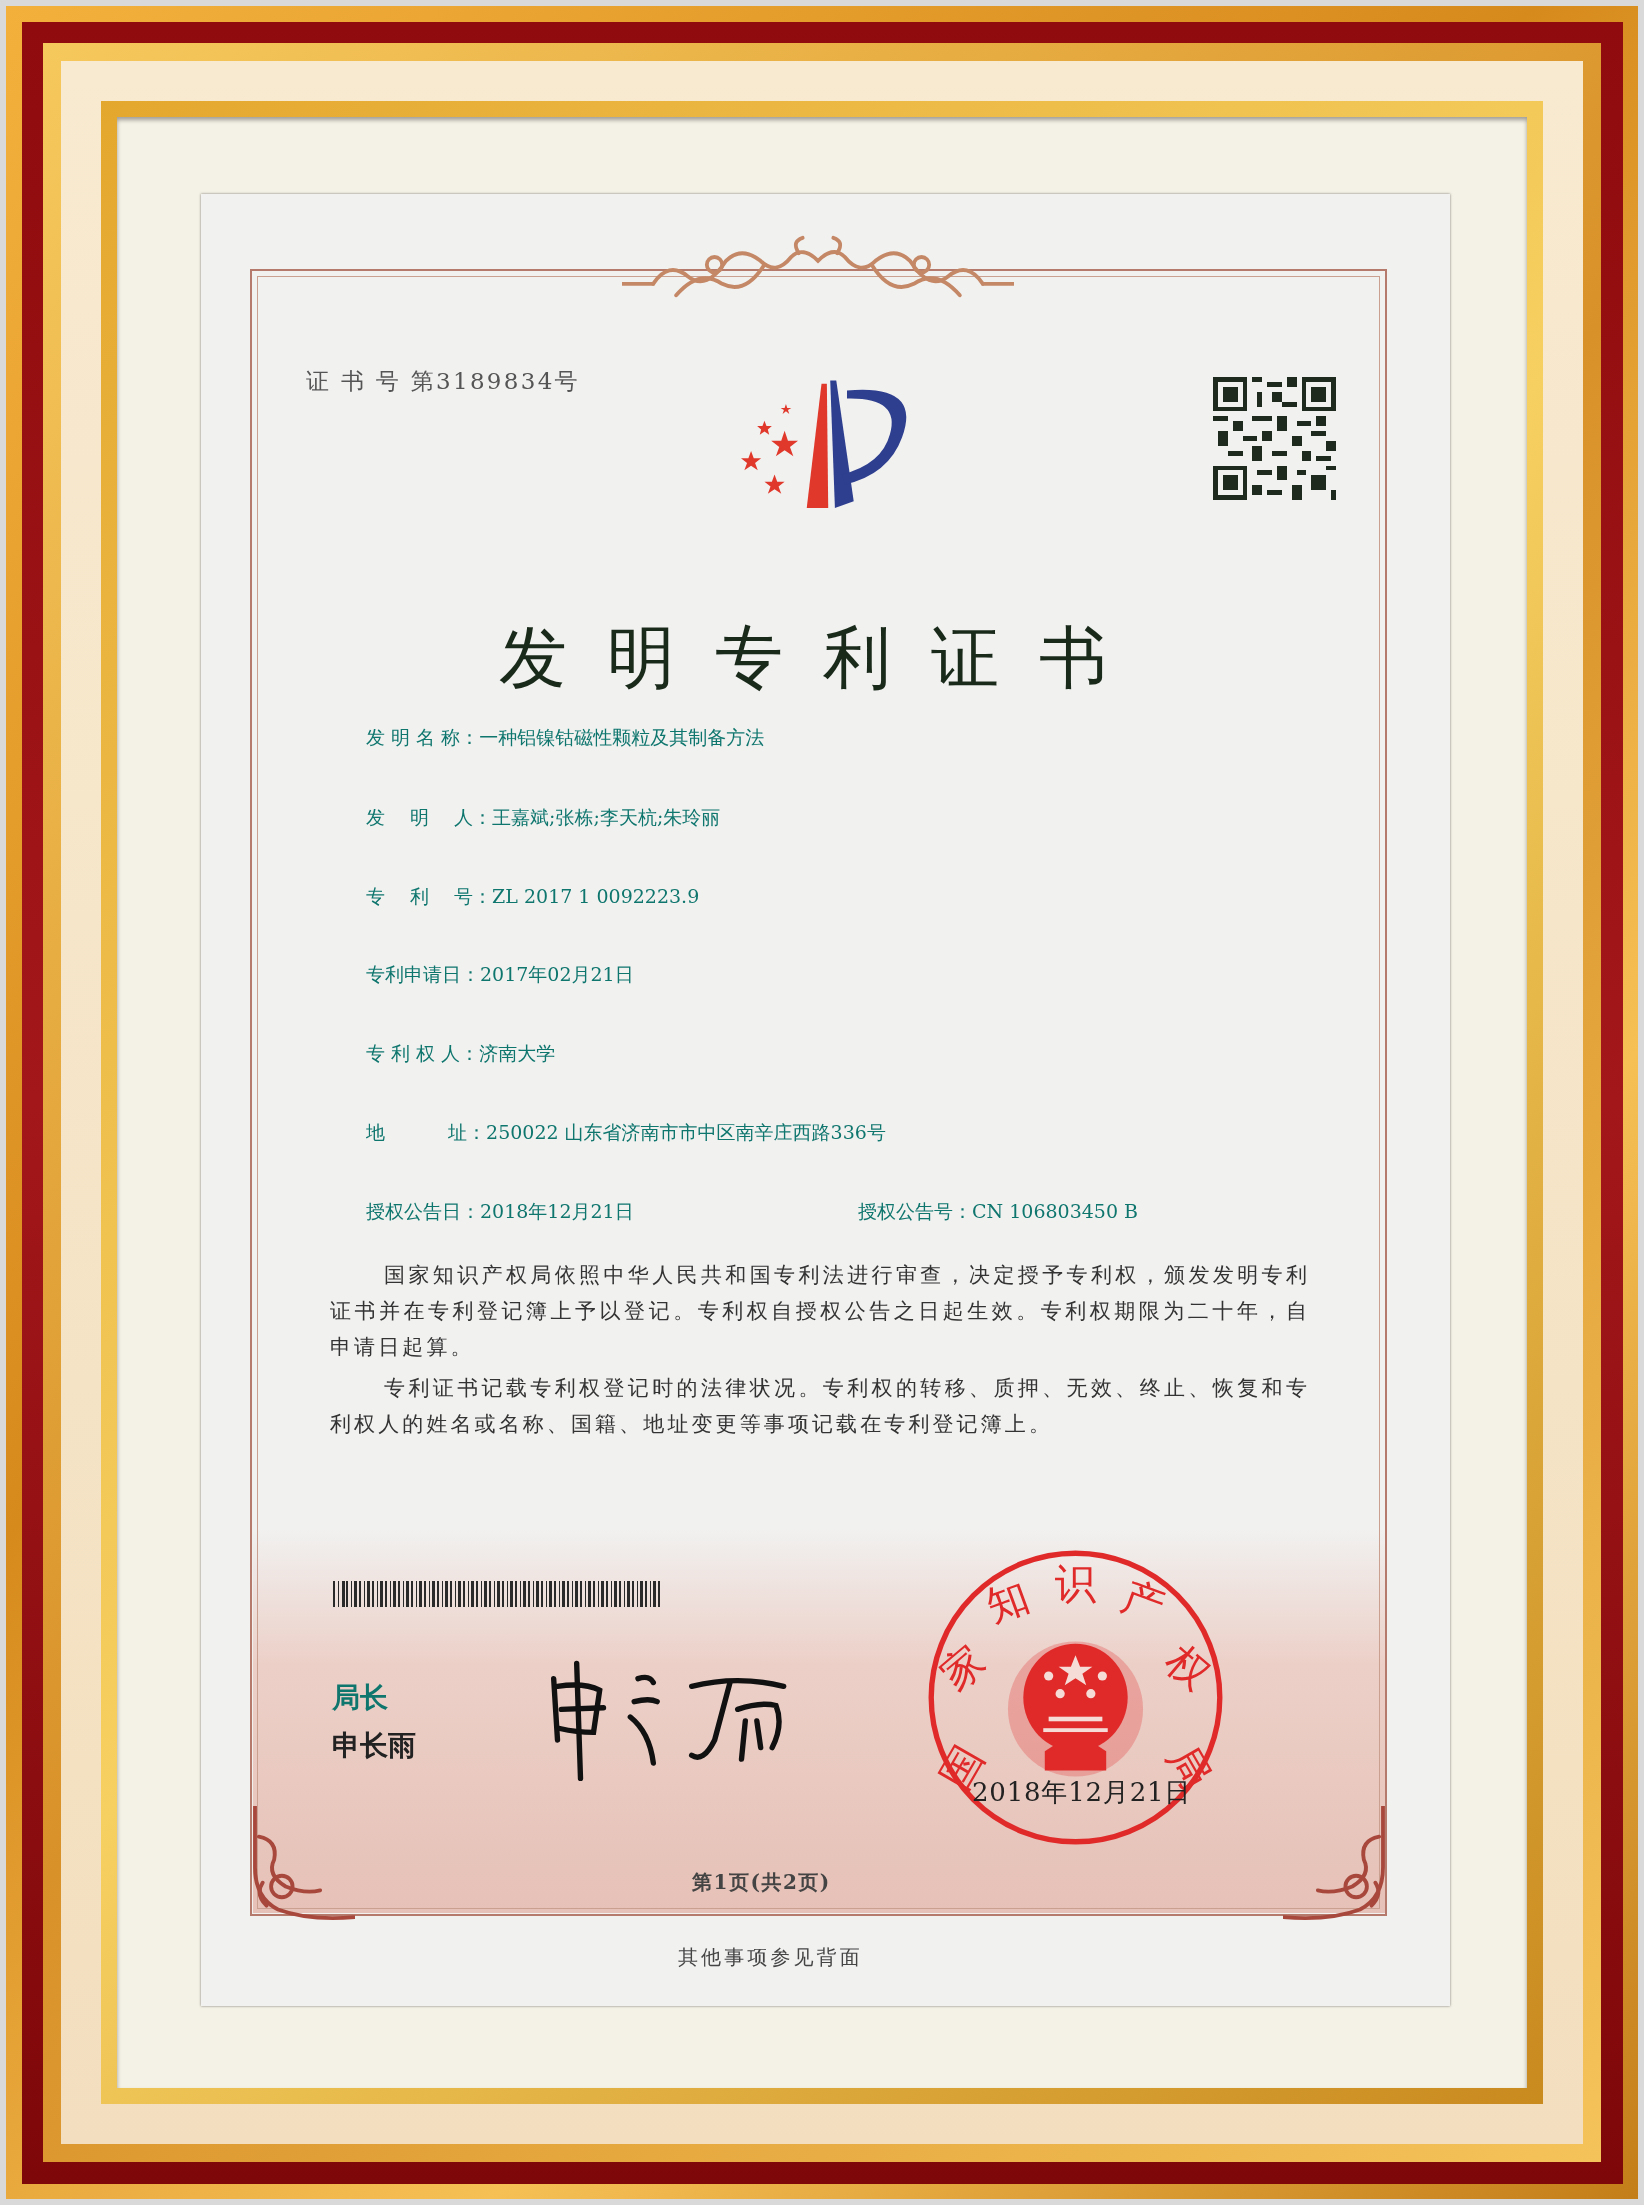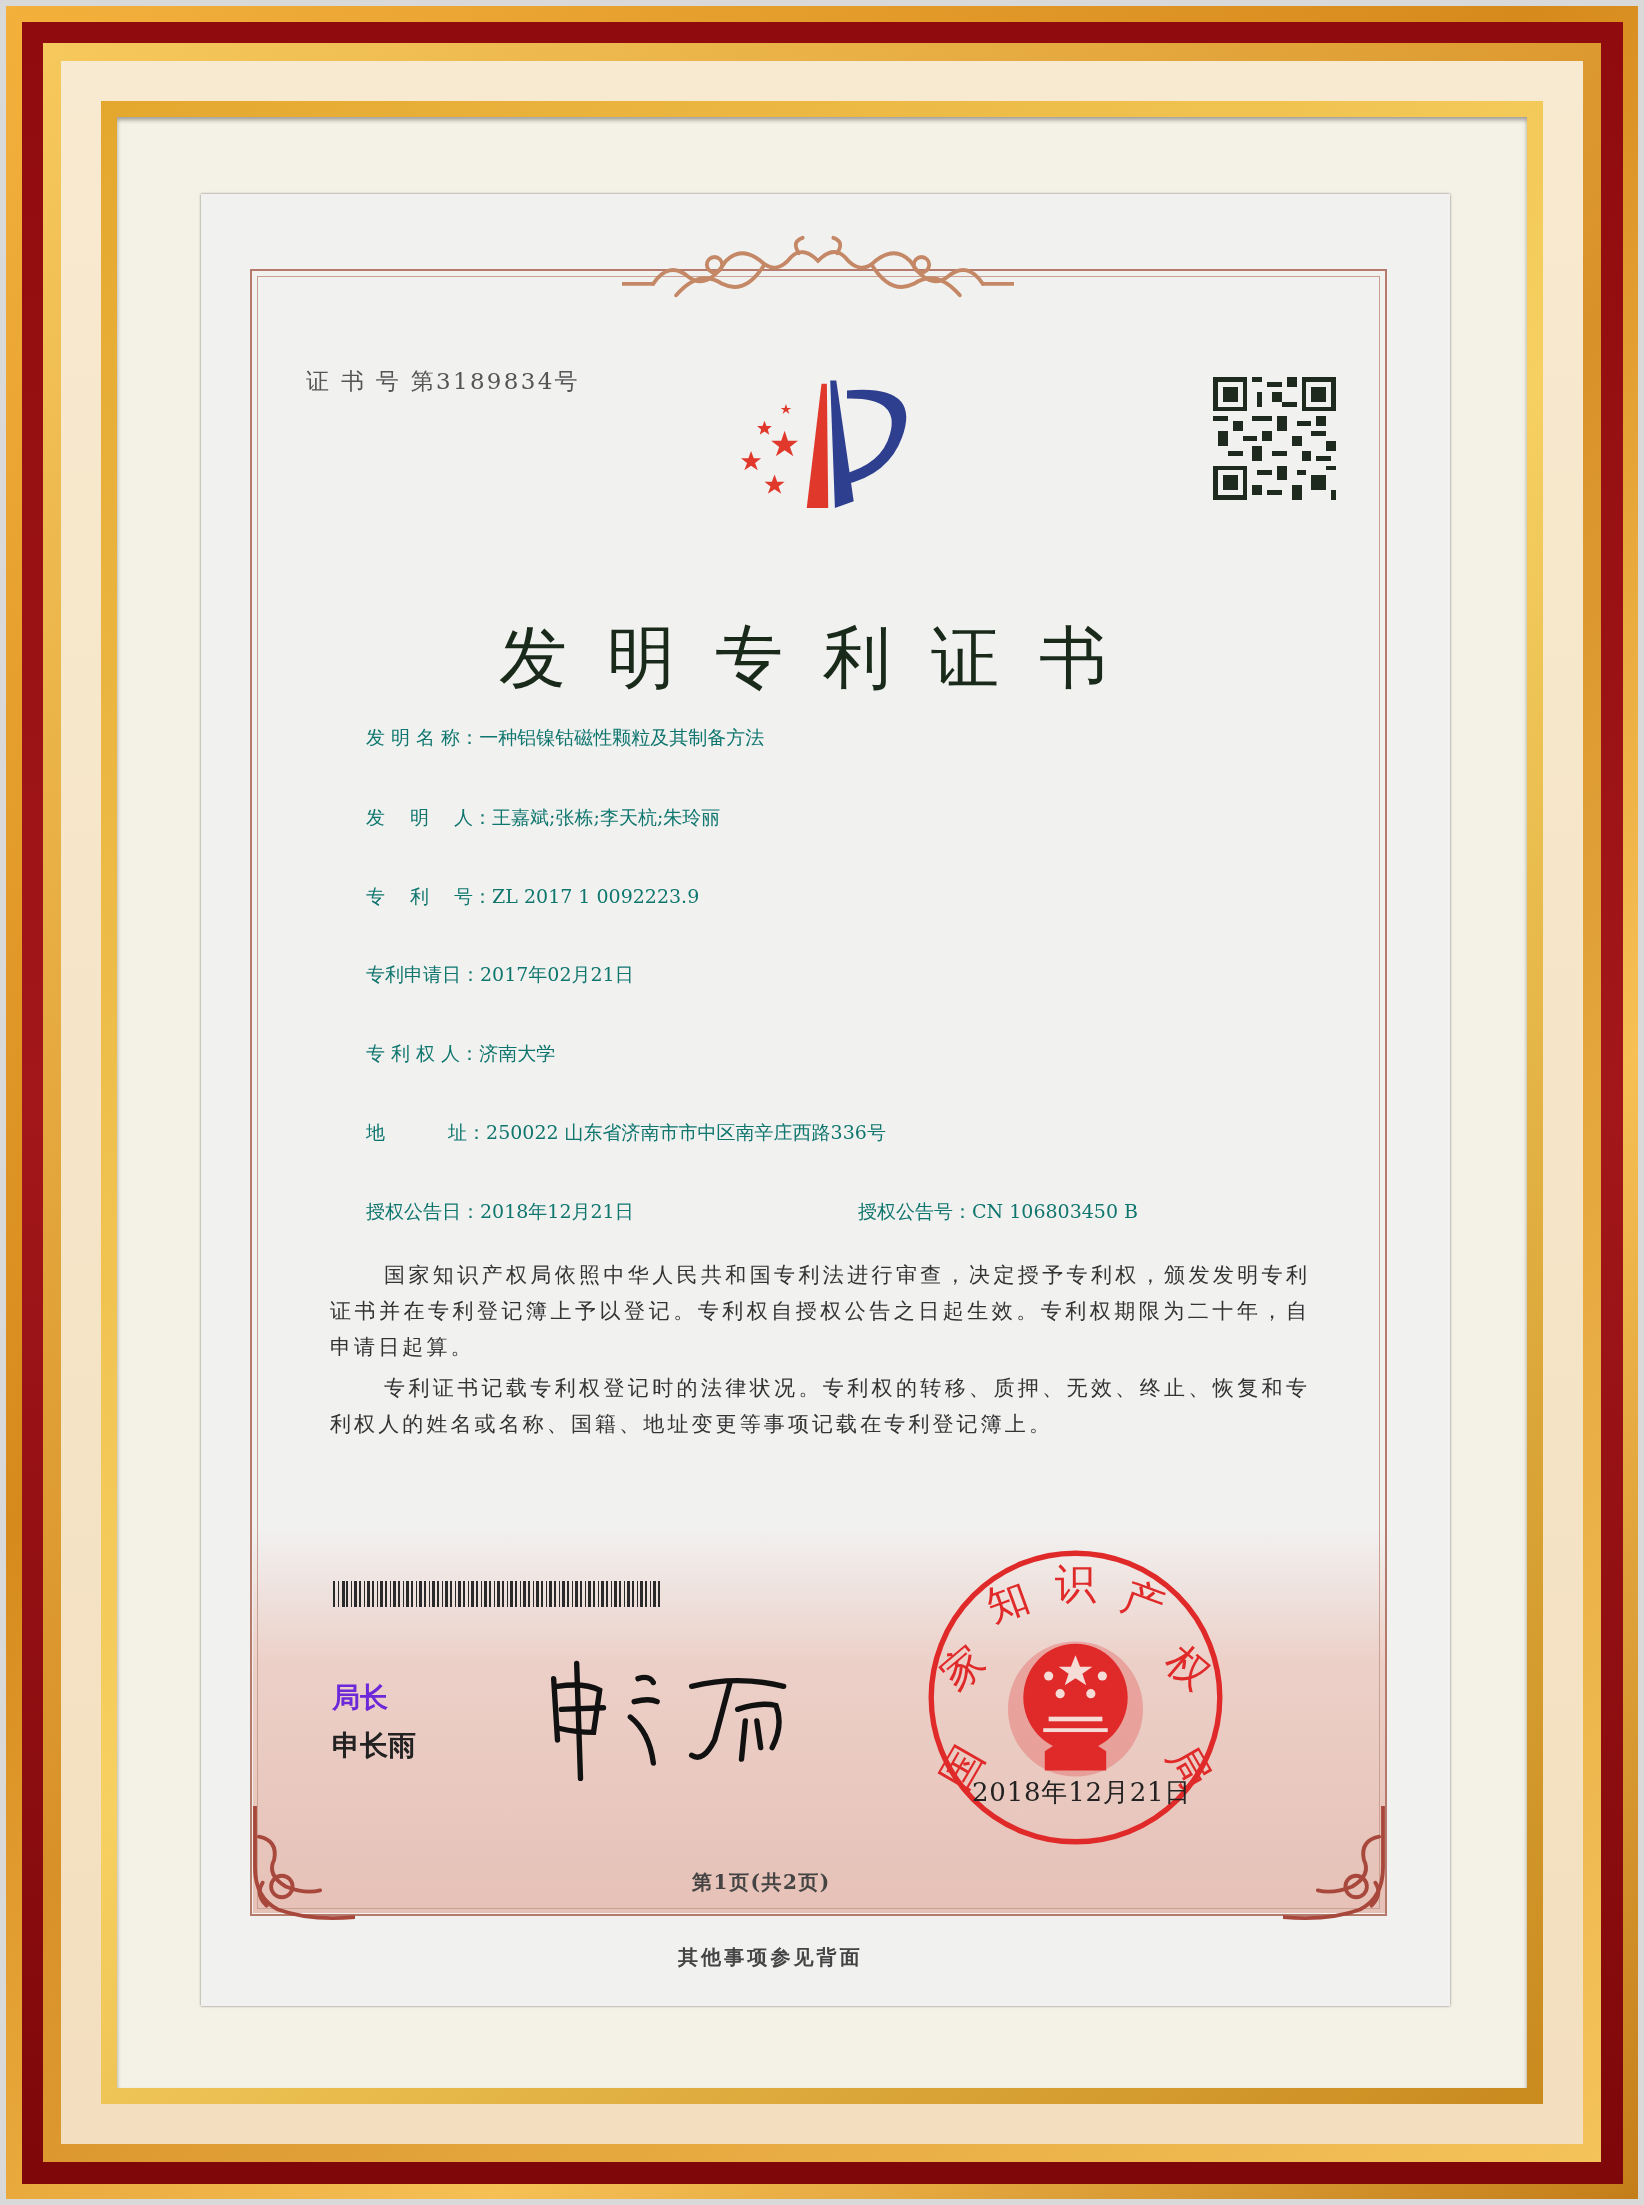--- a/index.html
+++ b/index.html
@@ -26,28 +26,28 @@
   .ornament-top{position:absolute;left:622px;top:234px;width:392px;height:69px;}
   .cert-no{position:absolute;left:306px;top:366px;font-size:23px;color:#555;letter-spacing:2.3px;}
   .logo{position:absolute;left:718px;top:357px;width:207px;height:161px;}
   .qr{position:absolute;left:1213px;top:377px;width:123px;height:123px;}
   .title{position:absolute;left:499px;top:569px;font-size:68px;color:#1a2a1a;letter-spacing:40px;font-family:"DejaVu Sans","Liberation Sans",sans-serif;margin-top:44px;}
   .field{position:absolute;left:330px;font-size:19px;color:#0f766e;white-space:pre;margin-left:36px;}
   .field .lbl{display:inline-block;}
   .para{position:absolute;left:330px;width:980px;font-size:21px;line-height:36px;color:#333;text-indent:54px;letter-spacing:3.1px;text-align:justify;}
   .barcode{position:absolute;left:333px;top:1581px;width:330px;height:26px;
     background:repeating-linear-gradient(90deg,#2a2a2a 0 2.3px,transparent 2.3px 4.6px,#2a2a2a 4.6px 6.1px,transparent 6.1px 8.5px,#2a2a2a 8.5px 11.5px,transparent 11.5px 13px);}
-  .director-title{position:absolute;left:332px;top:1679px;font-size:28px;color:#6d28d9;font-family:"DejaVu Sans","Liberation Sans",sans-serif;font-weight:bold;}
+  .director-title{position:absolute;left:332px;top:1679px;font-size:28px;color:#0f766e;font-family:"DejaVu Sans","Liberation Sans",sans-serif;font-weight:bold;}
   .director-name{position:absolute;left:332px;top:1727px;font-size:28px;color:#222;font-family:"DejaVu Sans","Liberation Sans",sans-serif;font-weight:bold;}
   .signature{position:absolute;left:538px;top:1648px;width:292px;height:138px;}
   .seal{position:absolute;left:922px;top:1544px;width:307px;height:307px;}
   .seal-date{position:absolute;left:972px;top:1775px;font-size:26px;color:#222;letter-spacing:0.8px;}
   .corner{position:absolute;width:108px;height:115px;}
   .page-no{position:absolute;left:692px;top:1869px;font-size:20px;color:#444;letter-spacing:1.5px;font-weight:bold;}
-  .back-note{position:absolute;left:678px;top:1944px;font-size:20px;color:#444;letter-spacing:3.1px;font-weight:bold;}
+  .back-note{position:absolute;left:678px;top:1944px;font-size:20px;color:#444;letter-spacing:3.1px;font-weight:normal;}
 </style>
 </head>
 <body>
 
 <div class="frame-outer"></div>
 <div class="frame-red"></div>
 <div class="frame-gold2"></div>
 <div class="frame-cream"></div>
 <div class="frame-inner-gold"></div>
 <div class="mat"></div>

